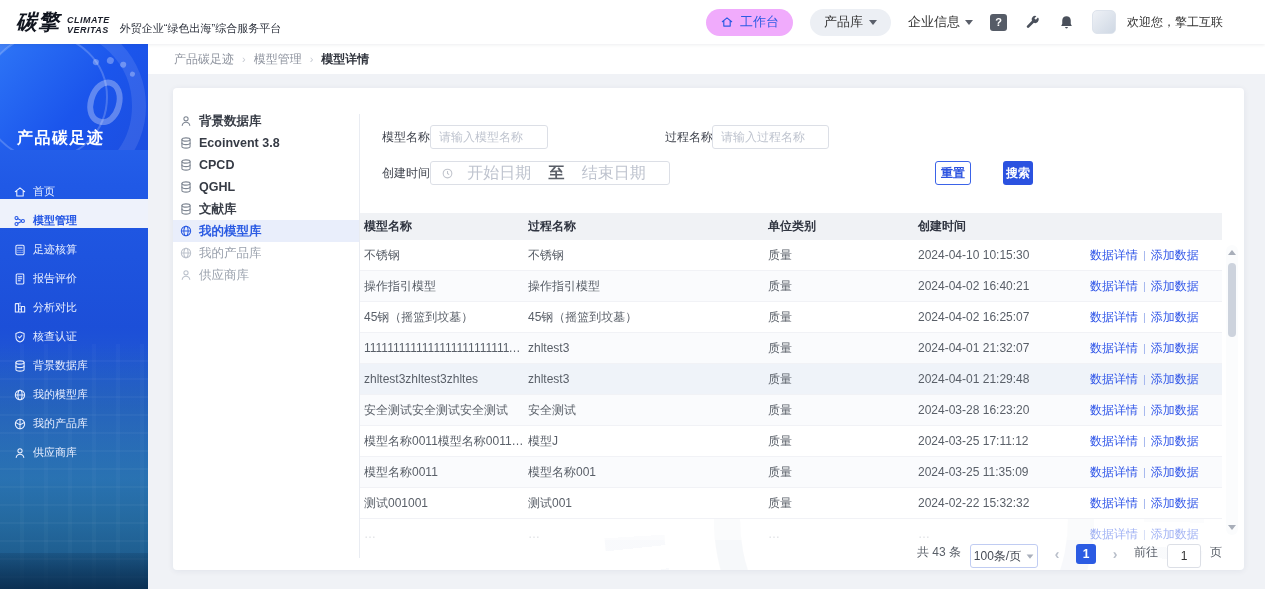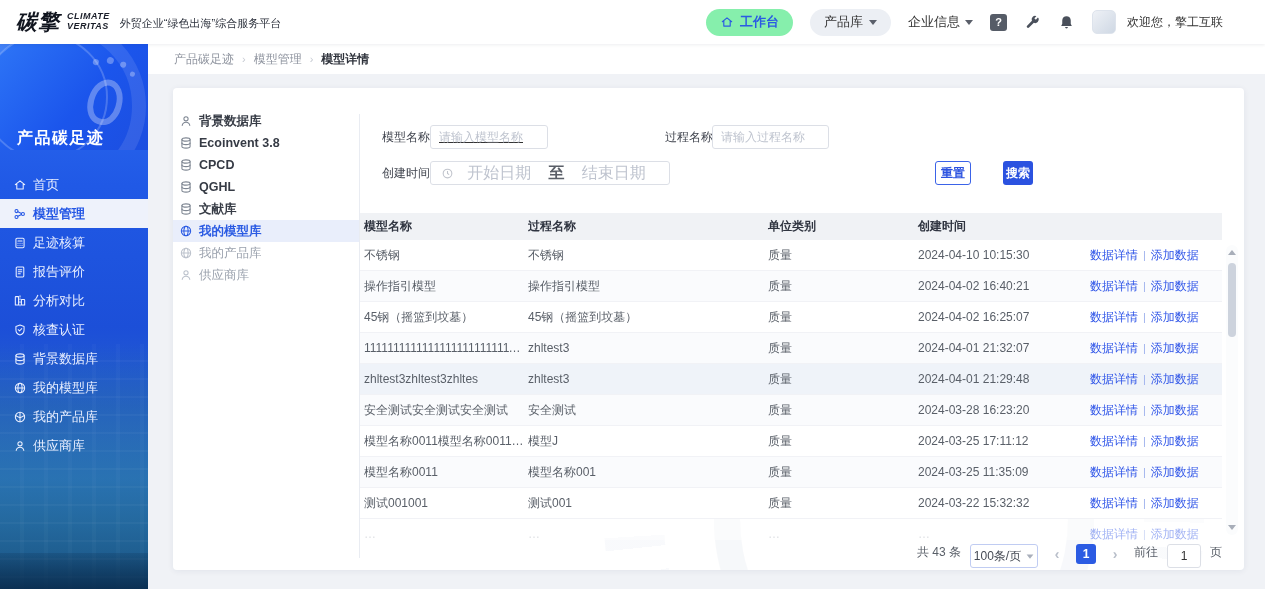--- a/index.html
+++ b/index.html
@@ -2,27 +2,27 @@
 <html><head>
 <meta charset="utf-8">
 <style>
   *{box-sizing:border-box;margin:0;padding:0}
   body{margin:0;background:#e7e9ee;font-family:"Liberation Sans","DejaVu Sans",sans-serif}
   .screen{position:relative;width:1265px;height:589px;background:#f0f2f6;overflow:hidden}
 
   
   .topbar{position:absolute;top:0;left:0;width:100%;height:44px;background:#fff;
     display:flex;align-items:center;box-shadow:0 1px 3px rgba(25,35,70,.08);z-index:9}
-  .logo-block{display:flex;align-items:center;padding-left:16px;gap:7px}
+  .logo-block{display:flex;align-items:flex-end;padding-left:16px;gap:7px}
   .logo-cn{font-size:21px;font-weight:900;font-style:italic;color:#11151f;letter-spacing:1px}
   .logo-en{display:flex;flex-direction:column;font-size:9px;font-weight:800;color:#1a1e29;line-height:1.1;letter-spacing:.5px}
   .logo-sub{font-size:11px;color:#2c313c;margin-left:3px;padding-top:3px}
   .topnav{margin-left:auto;display:flex;align-items:center;gap:17px;padding-right:42px;font-size:13px;color:#333}
   .pill{display:flex;align-items:center;gap:6px;height:27px;padding:0 14px;border-radius:14px;background:#eceff4;cursor:pointer}
-  .pill.active{background:#86efac;color:#2b5be3;font-weight:700}
+  .pill.active{background:#f0abfc;color:#2b5be3;font-weight:400}
   .pill.active svg{color:#2b5be3}
   .caret{width:0;height:0;border-left:4px solid transparent;border-right:4px solid transparent;border-top:5px solid #5a5f6a;margin-top:1px}
   .plainnav{display:flex;align-items:center;gap:5px;cursor:pointer}
   .qicon{width:17px;height:17px;background:#565c67;color:#fff;border-radius:3px;font-size:11px;font-weight:700;
     display:flex;align-items:center;justify-content:center;cursor:pointer}
   .toolico{width:17px;height:17px;color:#4a505b;cursor:pointer}
   .avatar{width:24px;height:24px;border-radius:5px;background:linear-gradient(135deg,#eef1f6,#cfd8e4);border:1px solid #dde3ec;cursor:pointer}
   .welcome{font-size:12px;color:#333;margin-left:-6px}
   .welcome b{font-weight:400}
 
@@ -35,21 +35,21 @@
     border:14px solid rgba(255,255,255,.10)}
   .side-title::after{content:'';position:absolute;left:-18px;top:-10px;width:122px;height:122px;border-radius:50%;
     border:2px solid rgba(255,255,255,.20)}
   .side-title .txt{position:absolute;left:17px;top:84px;font-size:16px;font-weight:700;color:#fff;letter-spacing:1.5px;z-index:2}
   .fp{position:absolute;right:8px;top:14px;width:62px;height:76px;opacity:.30;transform:rotate(16deg)}
   .fp .pad{position:absolute;left:12px;top:22px;width:34px;height:46px;border:6px solid #fff;border-radius:50% 50% 46% 46%}
   .fp i{position:absolute;background:#fff;border-radius:50%}
   .fp .t1{left:6px;top:6px;width:6px;height:6px}.fp .t2{left:19px;top:0;width:7px;height:7px}
   .fp .t3{left:33px;top:1px;width:6px;height:6px}.fp .t4{left:45px;top:8px;width:5px;height:5px}
   .side-menu{position:absolute;top:126px;left:0;width:100%;z-index:3}
-  .side-item{display:flex;align-items:center;gap:6px;height:29px;padding-left:13px;color:#e9efff;font-size:13px;cursor:pointer}
+  .side-item{display:flex;align-items:flex-end;gap:6px;height:29px;padding-left:13px;color:#e9efff;font-size:11px;cursor:pointer}
   .side-item .ic{width:14px;height:14px;flex:none;display:block}
   .side-item .ic svg{width:100%;height:100%;display:block}
   .side-item.active{background:#eef2fb;color:#2457e5;font-weight:700}
   .photo{position:absolute;bottom:0;left:0;width:100%;height:245px;pointer-events:none;
     background:linear-gradient(180deg,rgba(29,93,147,0) 0%,rgba(36,105,160,.35) 25%,rgba(40,116,170,.65) 55%,rgba(26,84,130,.92) 100%)}
   .photo::before{content:'';position:absolute;inset:0;opacity:.5;background:
     repeating-linear-gradient(180deg,transparent 0 16px,rgba(255,255,255,.07) 16px 18px),
     repeating-linear-gradient(90deg,transparent 0 20px,rgba(255,255,255,.05) 20px 24px)}
   .photo::after{content:'';position:absolute;bottom:0;width:100%;height:36px;
     background:linear-gradient(180deg,rgba(14,54,92,.25),rgba(10,44,78,.9))}
@@ -373,21 +373,21 @@
               </svg>
             </span>
             <span class="lbl">供应商库</span>
           </div>
         </aside>
       <div class="divider-v"></div>
 
       <div class="content">
 
         <label class="f-label" style="left:22px;top:11px">模型名称</label>
-        <input class="f-input" style="left: 70px; top: 11px; width: 118px; text-decoration: underline;" placeholder="请输入模型名称">
+        <input class="f-input" style="left: 70px; top: 11px; width: 118px;" placeholder="请输入模型名称">
         <label class="f-label" style="left:305px;top:11px">过程名称</label>
         <input class="f-input" style="left: 352px; top: 11px; width: 117px;" placeholder="请输入过程名称">
 
         <label class="f-label" style="left:22px;top:47px">创建时间</label>
         <div class="daterange" style="left:70px;top:47px;width:240px">
           <svg class="clock" viewBox="0 0 24 24" fill="none" stroke="currentColor" stroke-width="2">
               <circle cx="12" cy="12" r="8"></circle>
               <path d="M12 7.5V12l3 2"></path>
             </svg>
           <span class="ph">开始日期</span>
@@ -491,21 +491,21 @@
               <div class="td actions">
                 <a>数据详情</a>
                 <span class="bar">|</span>
                 <a>添加数据</a>
               </div>
             </div>
             <div class="t-row">
               <div class="td">测试001001</div>
               <div class="td">测试001</div>
               <div class="td">质量</div>
-              <div class="td">2024-03-22 15:32:32</div>
+              <div class="td">2024-02-22 15:32:32</div>
               <div class="td actions">
                 <a>数据详情</a>
                 <span class="bar">|</span>
                 <a>添加数据</a>
               </div>
             </div>
             <div class="t-row clipped">
               <div class="td">…</div>
               <div class="td">…</div>
               <div class="td">…</div>

